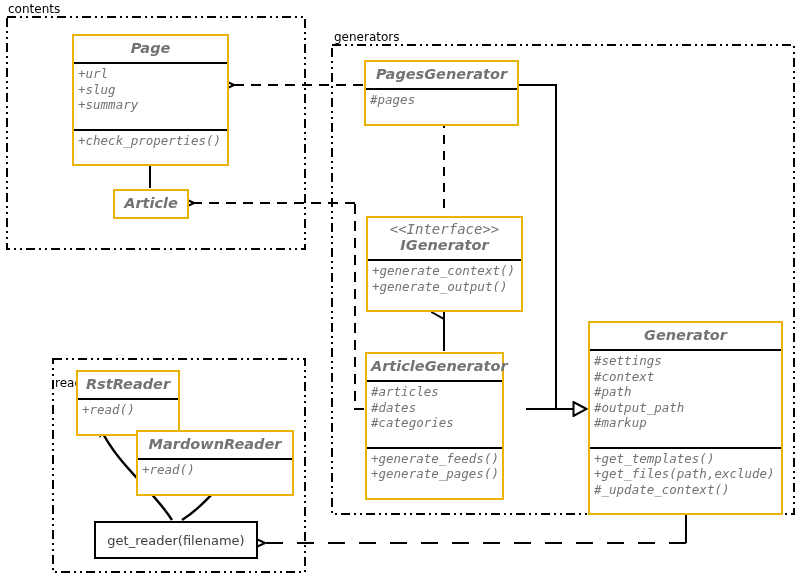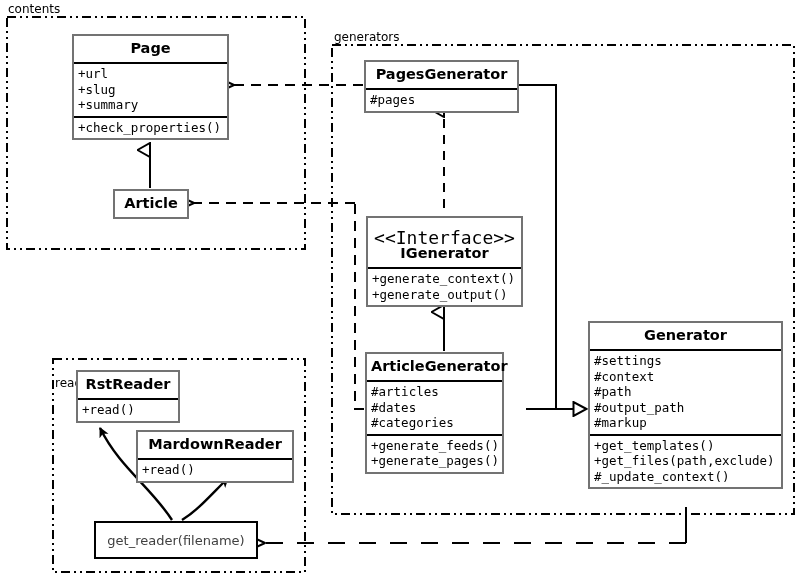--- a/index.html
+++ b/index.html
@@ -29,44 +29,44 @@
     font-size: 12px;
     color: #000;
     white-space: nowrap;
     letter-spacing: 0px;
   }
   
   .uml {
     position: absolute;
     box-sizing: border-box;
     background: #ffffff;
-    border: 2px solid #737373;
+    border: 2px solid #eab308;
     font-family: "DejaVu Sans Mono", monospace;
     font-size: 12.5px;
-    color: #000000;
+    color: #737373;
     z-index: 5;
+    font-style: italic;
   }
   .uml .sec {
     box-sizing: border-box;
-    padding: 2px 4px 3px 4px;
+    padding: 2px 4px 16px 4px;
   }
   .uml .sec.title {
     text-align: center;
     font-family: "DejaVu Sans", sans-serif;
     font-weight: bold;
     font-size: 14.5px;
     padding: 4px 4px 5px 4px;
   }
   .uml .sec.title .stereo {
     display: block;
     font-family: "DejaVu Sans Mono", monospace;
     font-weight: normal;
-    font-size: 18px;
+    font-size: 14px;
     line-height: 15px;
-    margin-top: 8px;
   }
   .uml .sec.title .cname {
     display: block;
     line-height: 17px;
   }
   .uml .divider {
     height: 0;
     border-top: 2px solid #000;
   }
   .uml .row {

